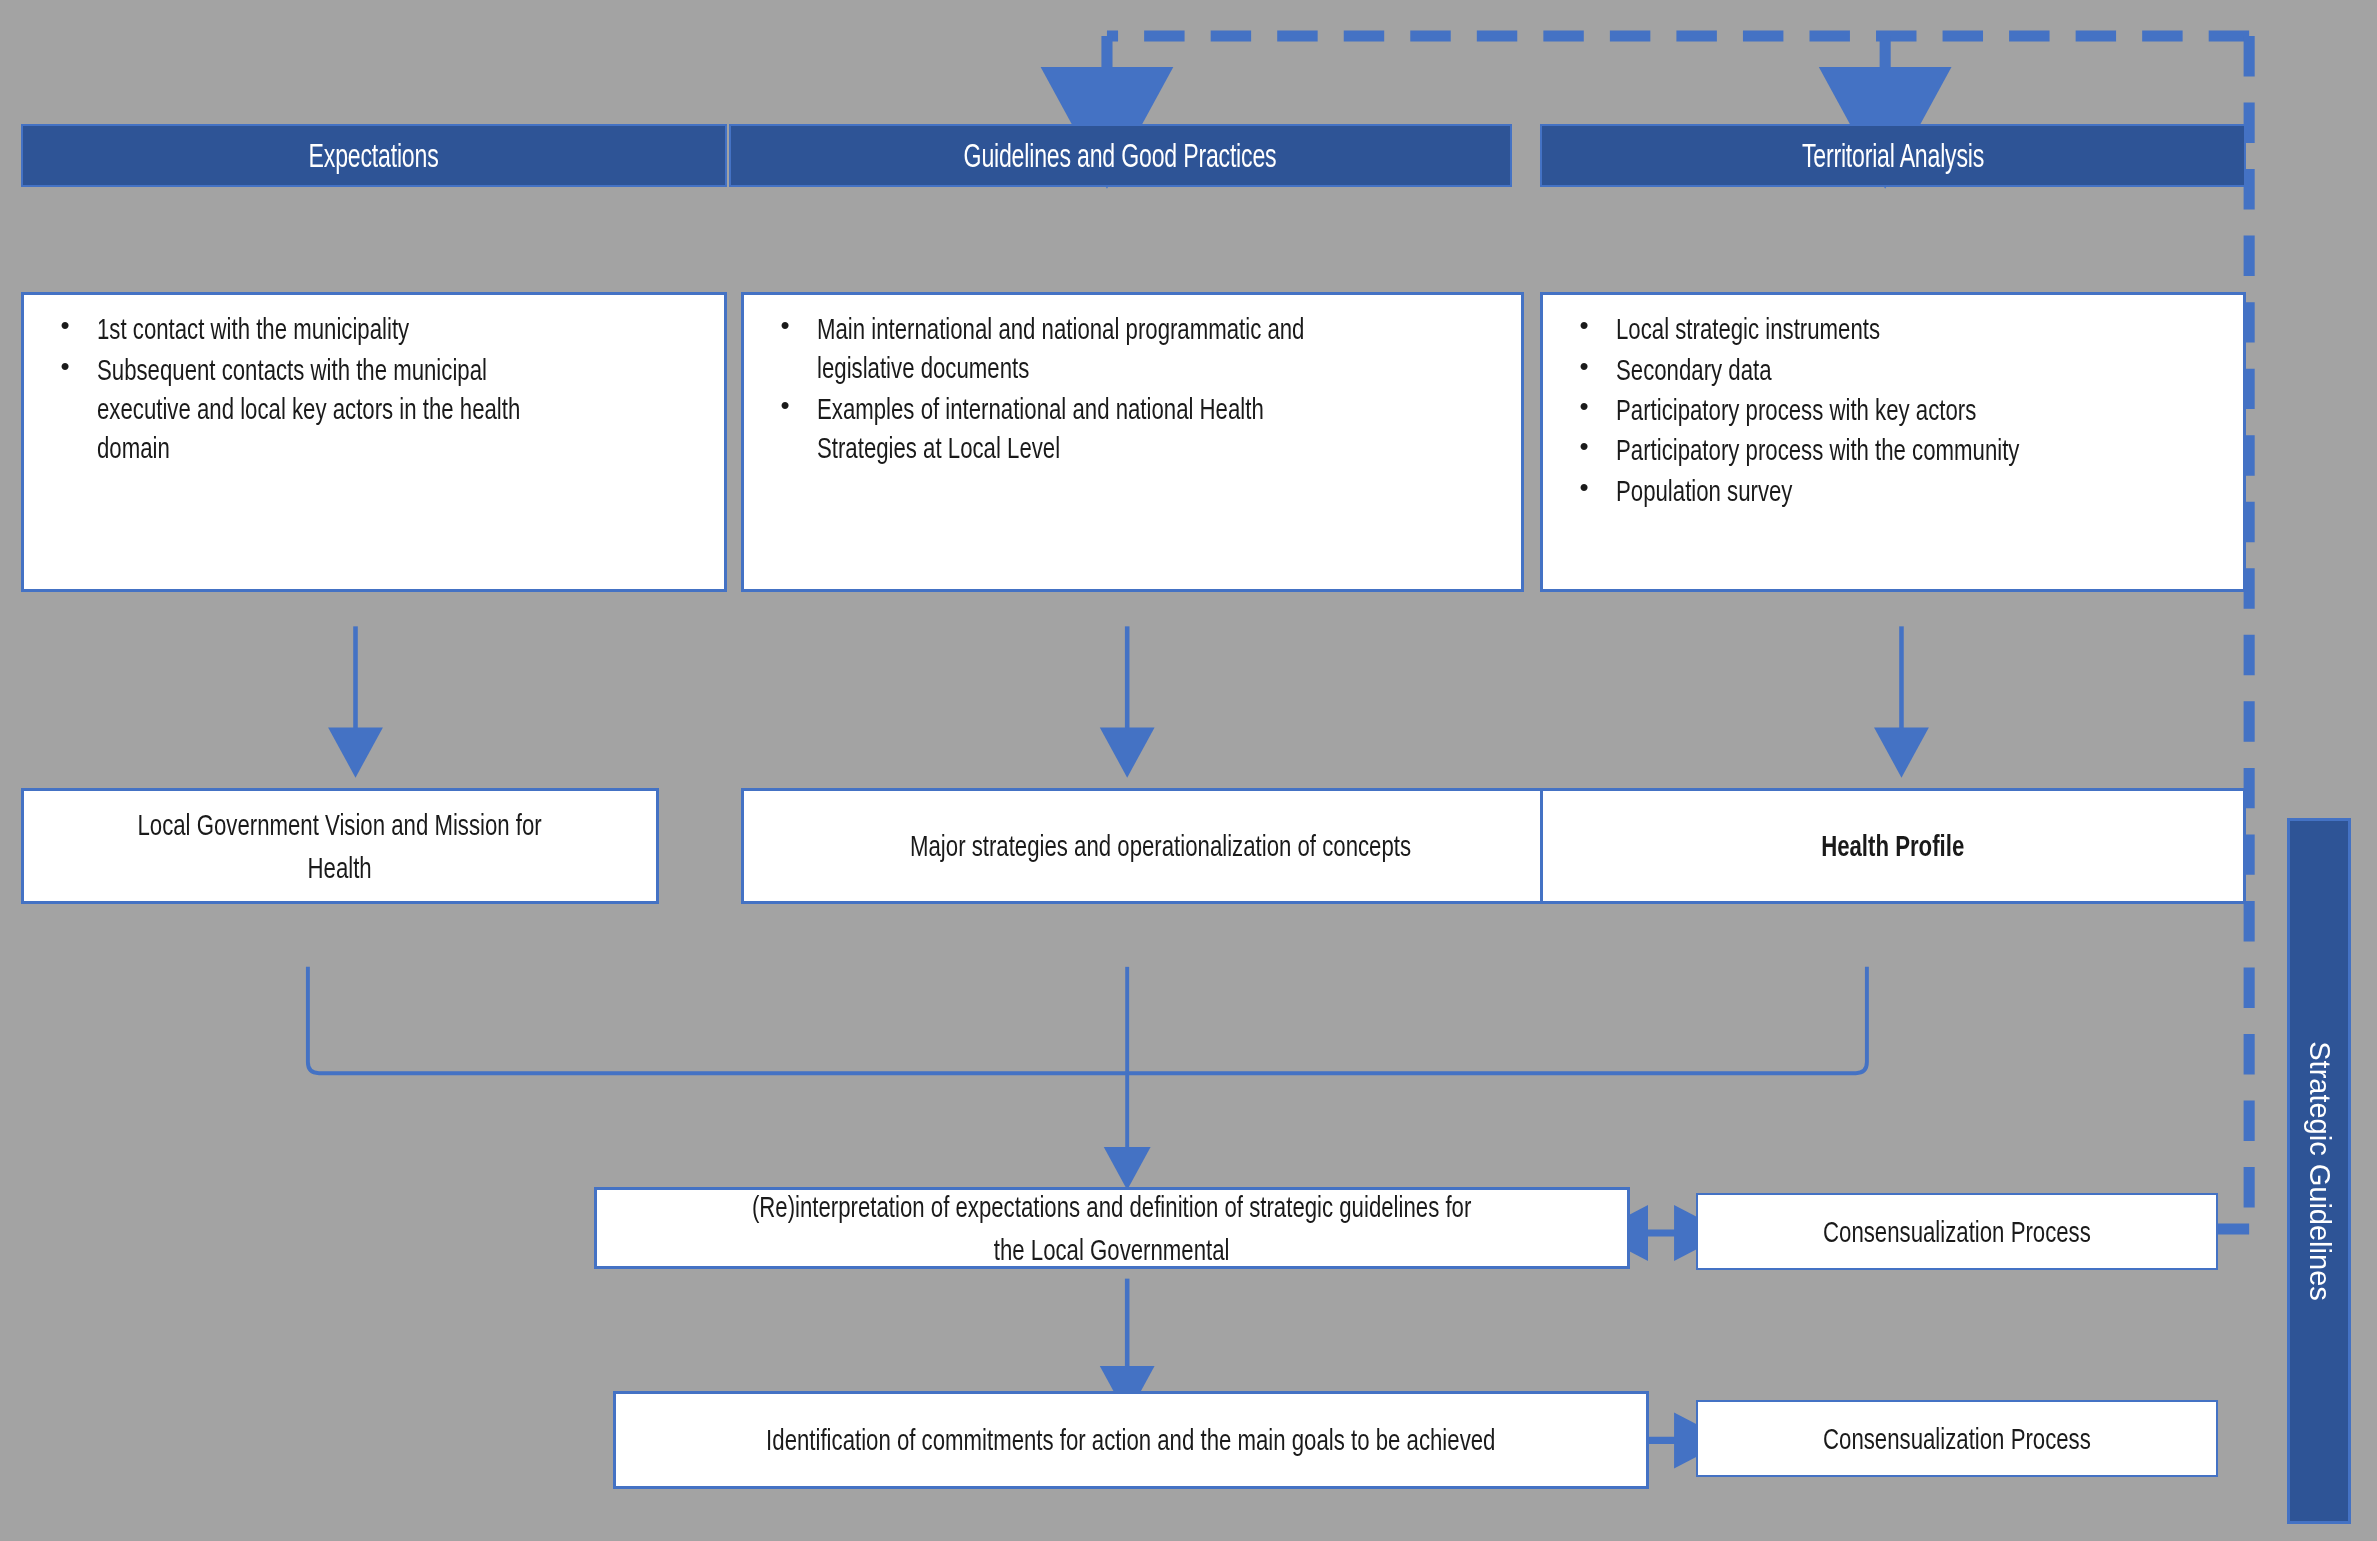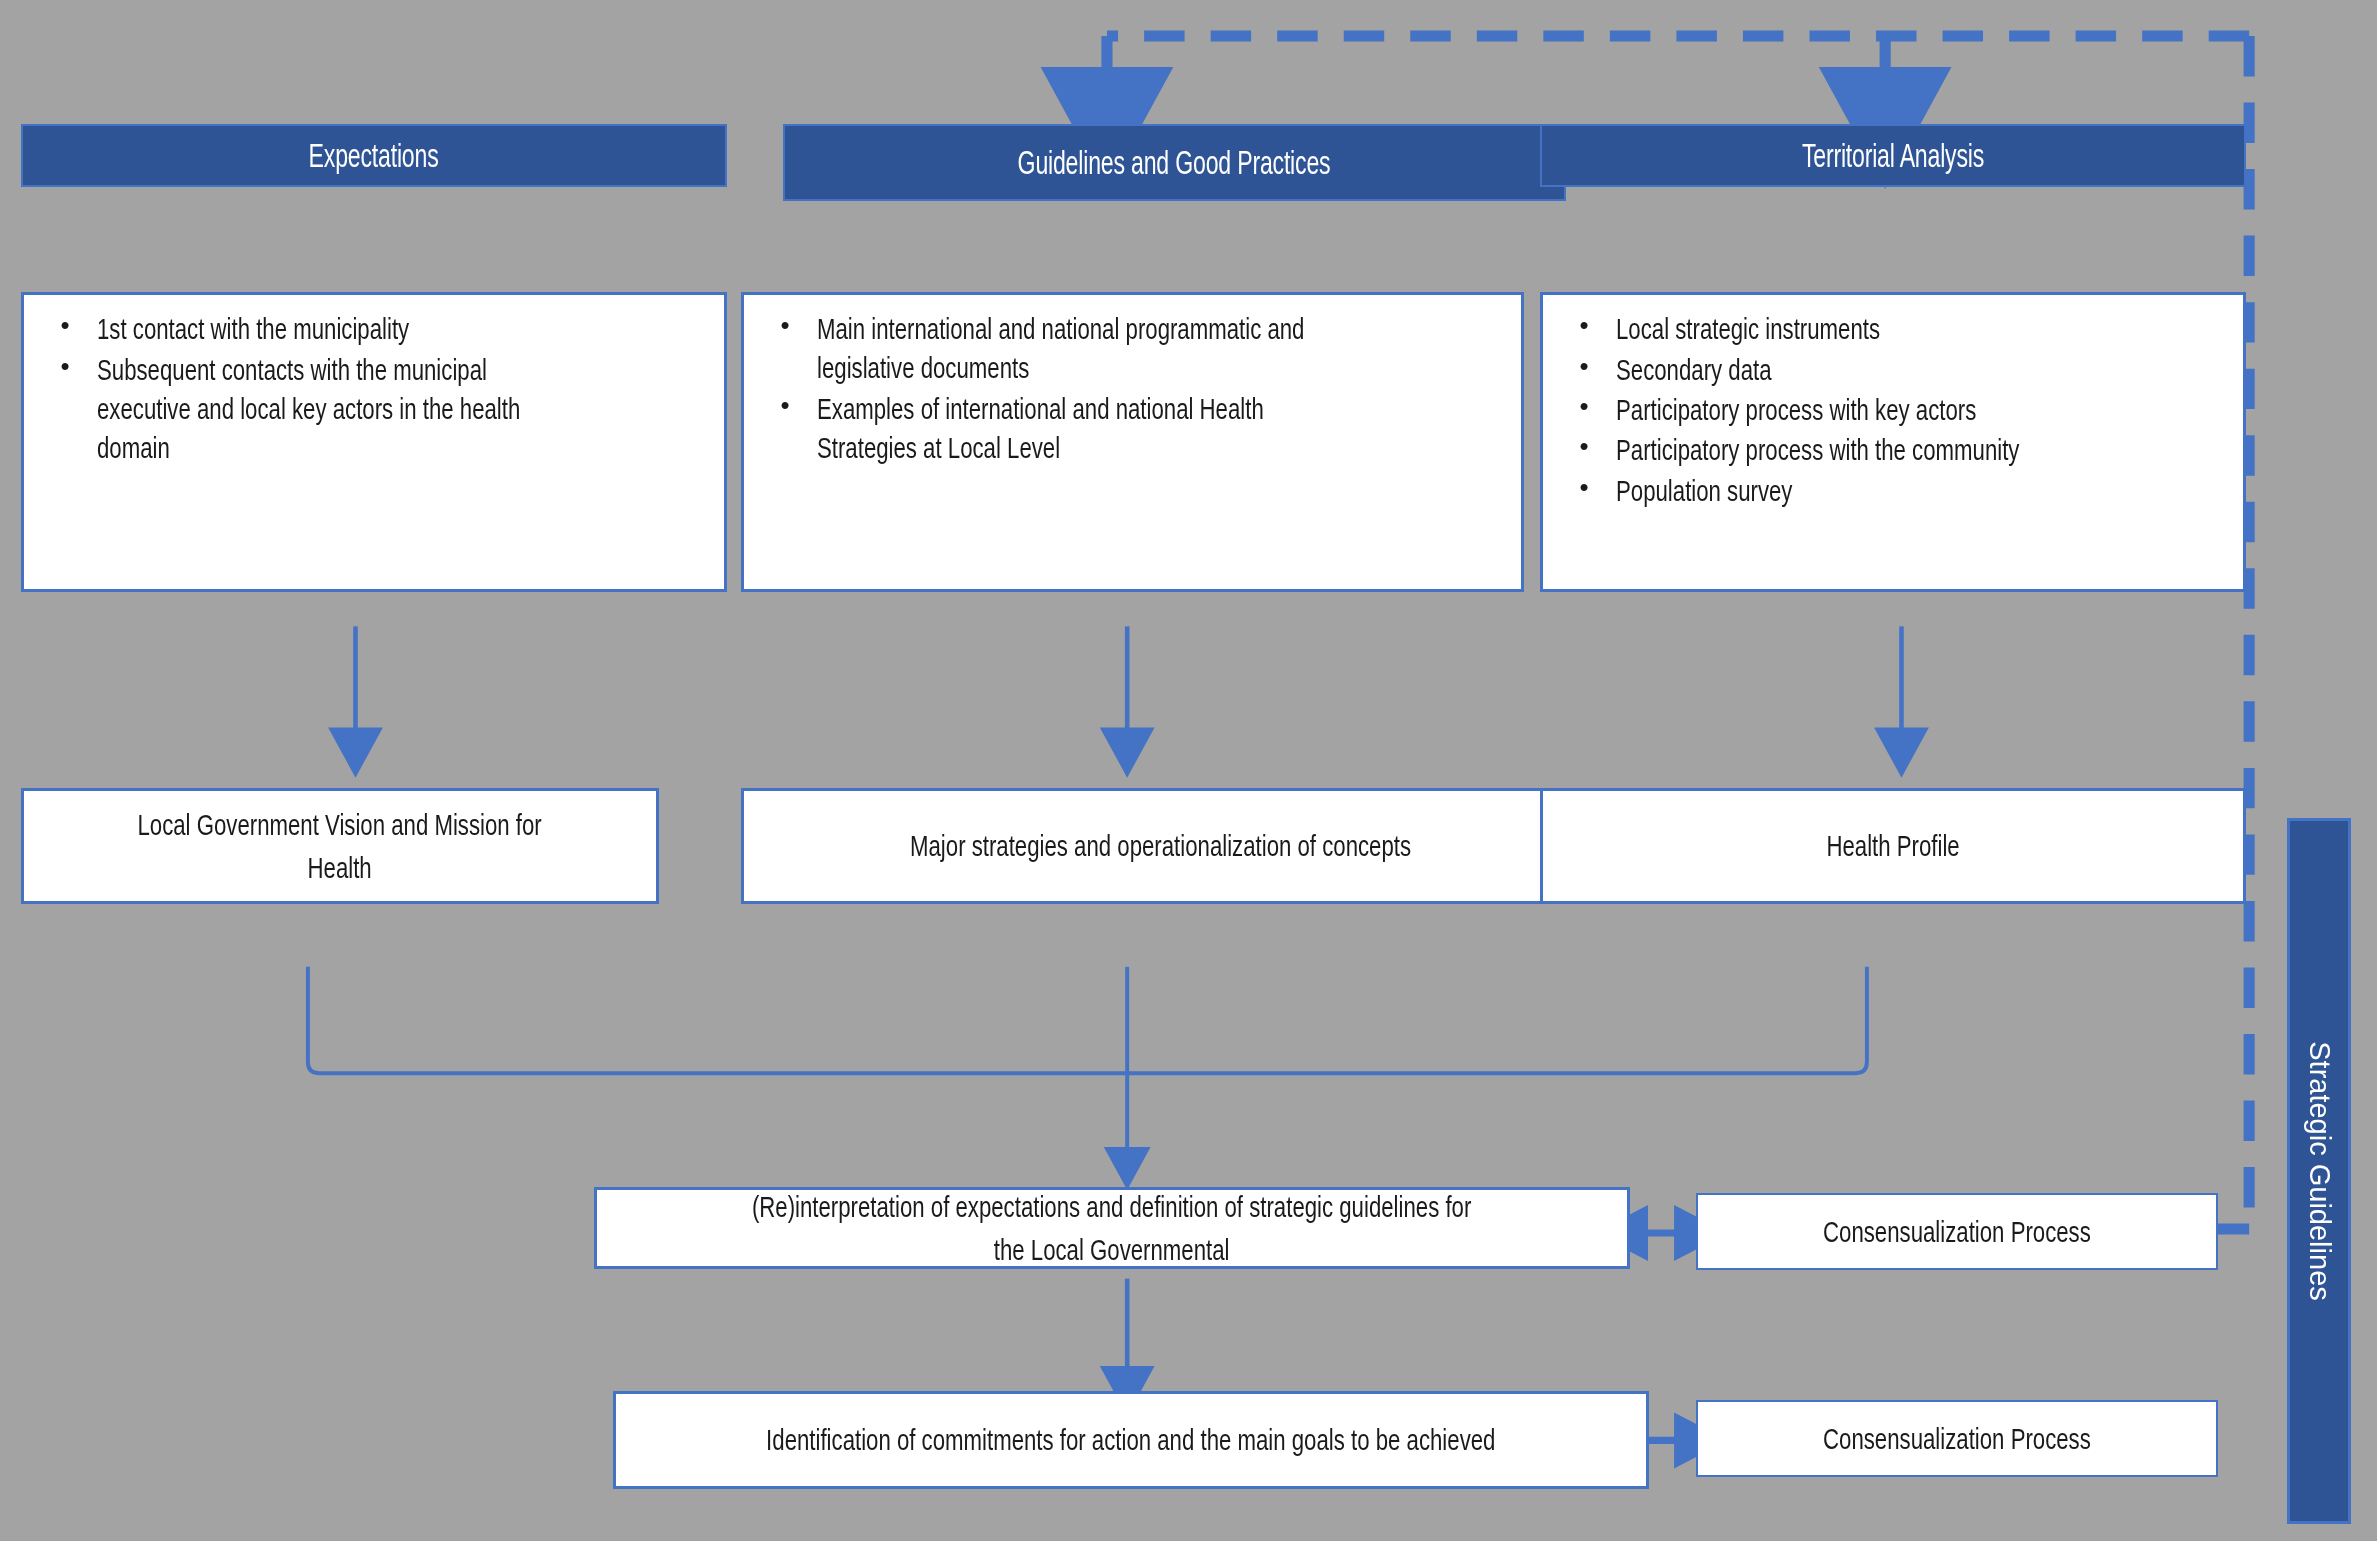--- a/index.html
+++ b/index.html
@@ -142,21 +142,21 @@
       <path d="M2498,1890 L2595,1890" stroke="#4472C4" stroke-width="11" fill="none" marker-end="url(#ahs)" marker-start="url(#ahs-start)"></path>
     </g>
     <g>
       <path d="M2498,2208 L2595,2208" stroke="#4472C4" stroke-width="11" fill="none" marker-end="url(#ahs)" marker-start="url(#ahs-start)"></path>
     </g>
   </svg>
 
   <div class="hdr" style="left:21px;top:124px;width:706px;height:63px;">
     <span>Expectations</span>
   </div>
-  <div class="hdr" style="left:783px;top:124px;width:783px;height:77px;">
+  <div class="hdr" style="left:729px;top:124px;width:783px;height:63px;">
     <span>Guidelines and Good Practices</span>
   </div>
   <div class="hdr" style="left:1540px;top:124px;width:706px;height:63px;">
     <span>Territorial Analysis</span>
   </div>
 
   <div class="obox" style="left:21px;top:292px;width:706px;height:300px;">
     <div class="bullets">
       <div class="bline">
         <div class="bdot">•</div>
@@ -210,21 +210,21 @@
   <div class="obox" style="left:21px;top:788px;width:638px;height:116px;">
     <div class="ctext">
       <span>Local Government Vision and Mission for Health</span>
     </div>
   </div>
   <div class="obox" style="left:741px;top:788px;width:840px;height:116px;">
     <div class="ctext">
       <span>Major strategies and operationalization of concepts</span>
     </div>
   </div>
-  <div class="obox" style="left:1540px;top:788px;width:706px;height:116px;">
+  <div class="obox" style="left:1540px;top:788px;width:706px;height:116px;font-weight:bold;">
     <div class="ctext">
       <span>Health Profile</span>
     </div>
   </div>
 
   <div class="obox" style="left:594px;top:1187px;width:1036px;height:82px;">
     <div class="ctext">
       <span>(Re)interpretation of expectations and definition of strategic guidelines for the Local Governmental</span>
     </div>
   </div>

